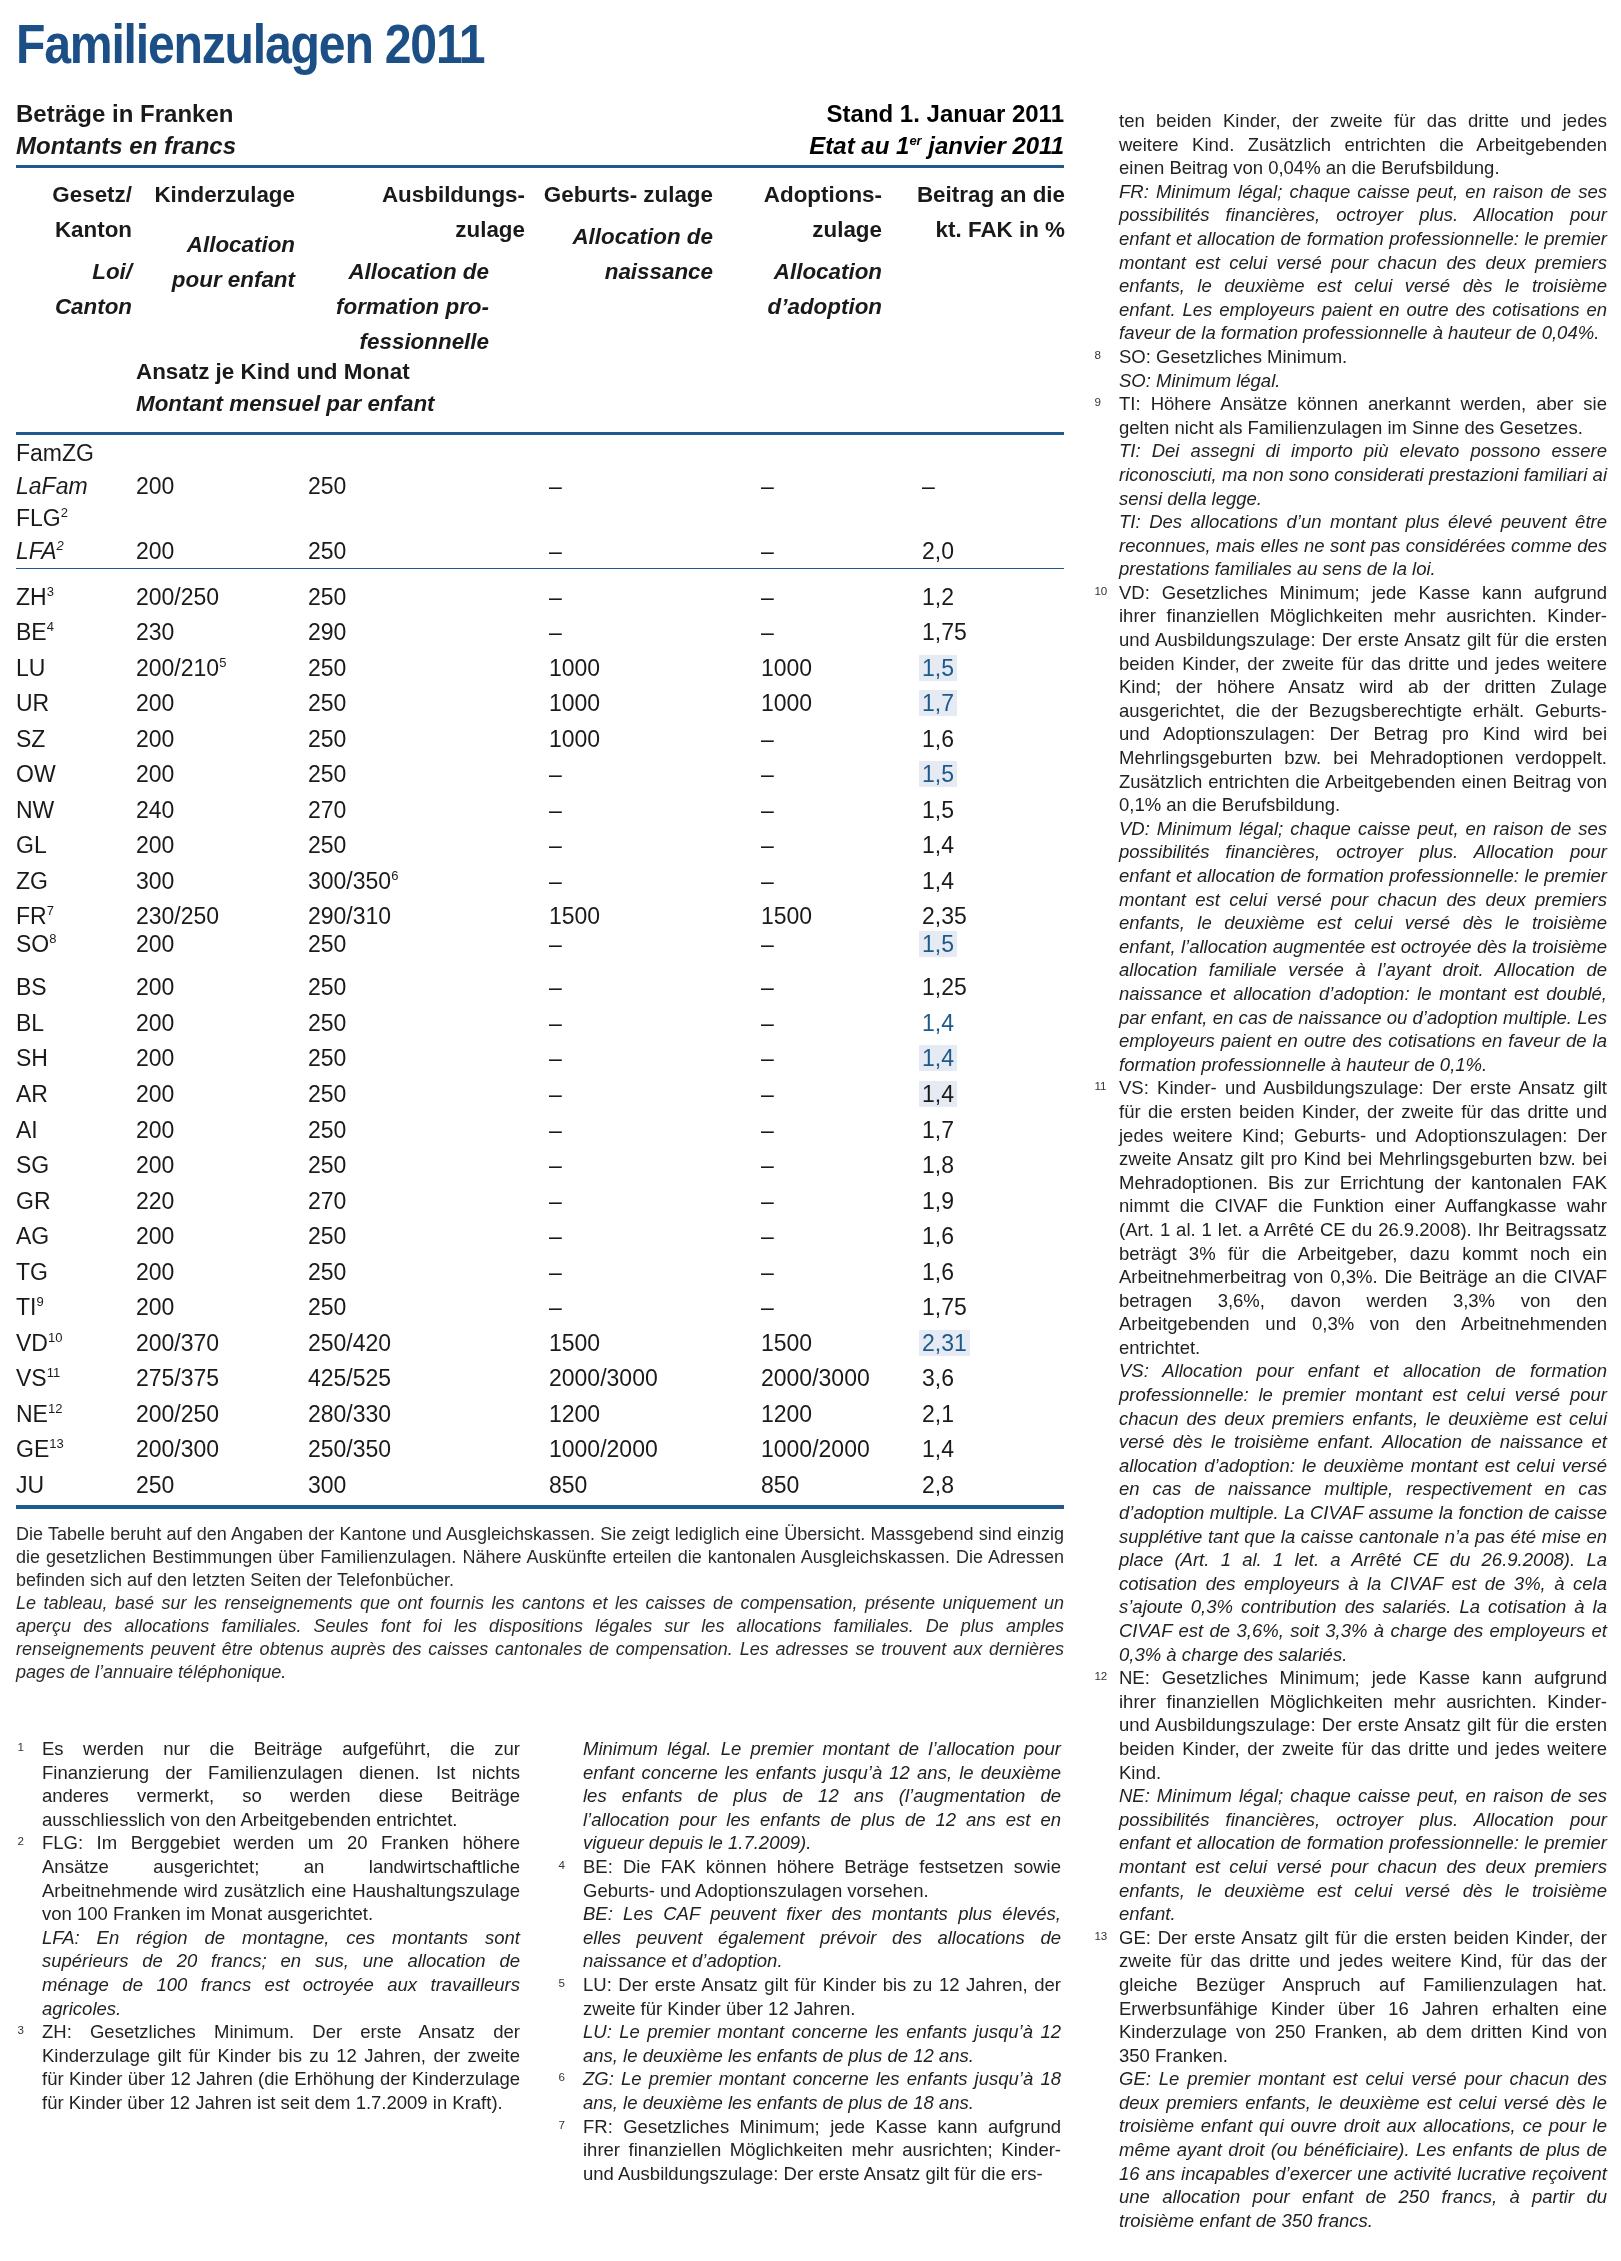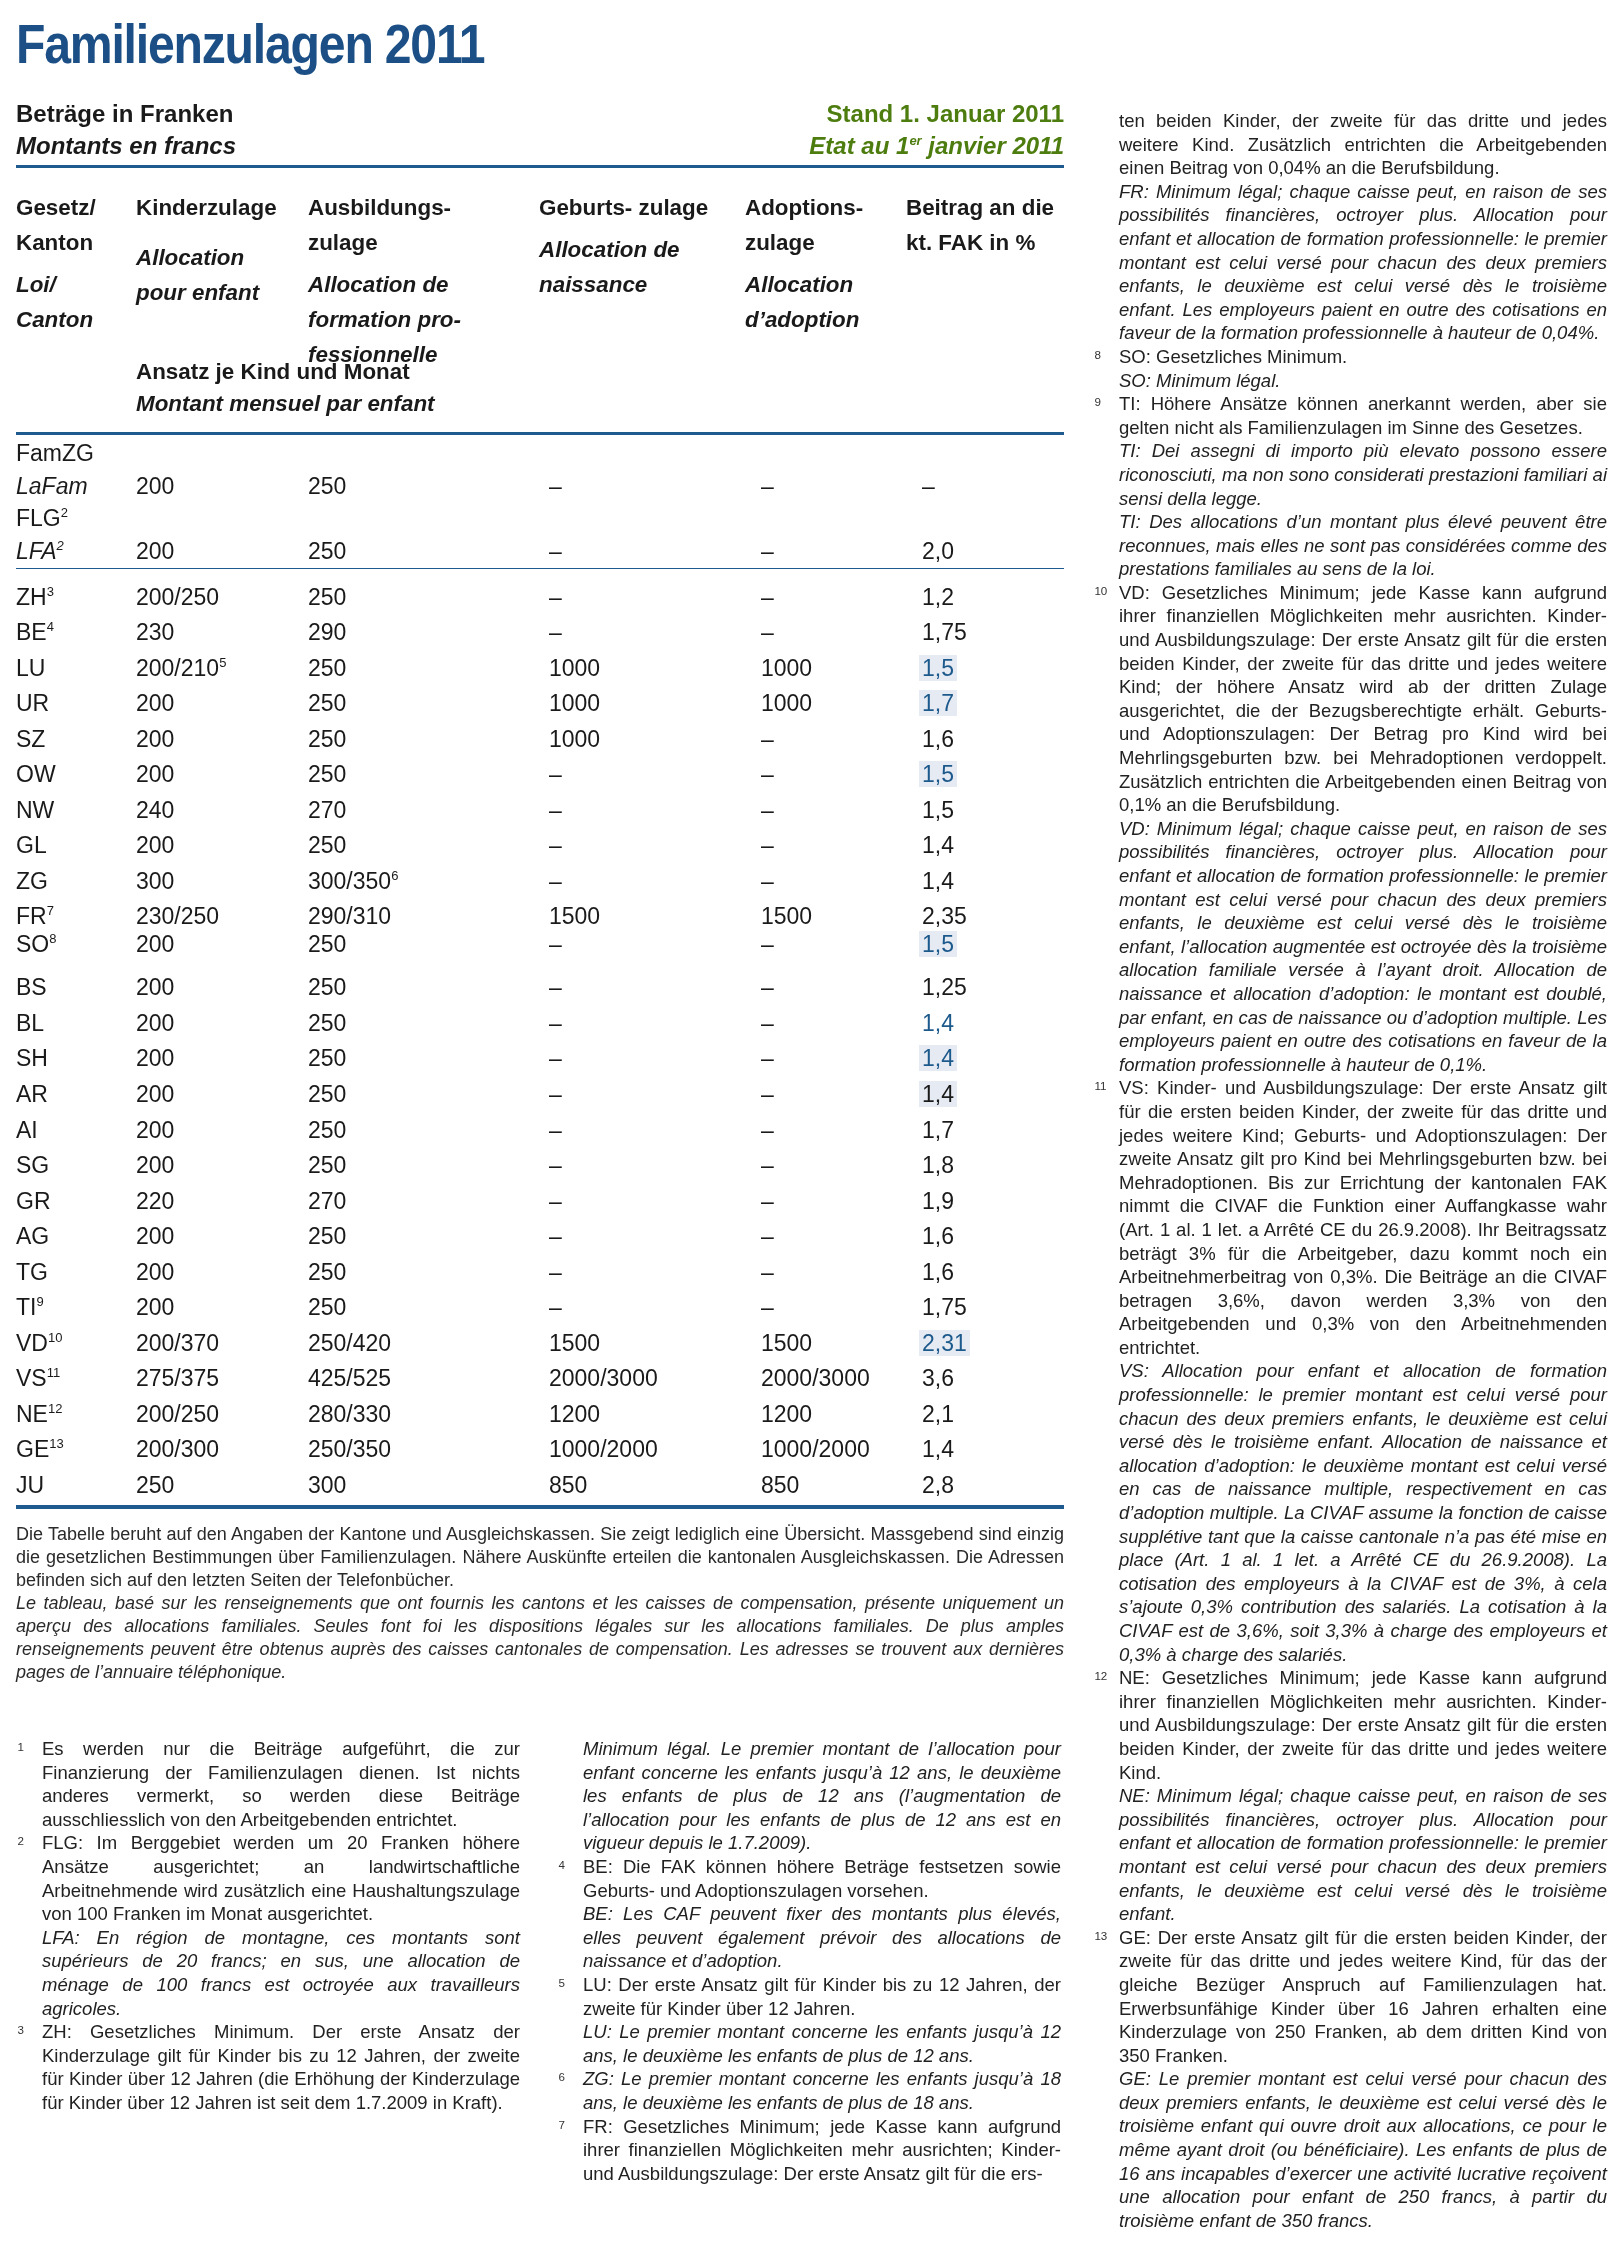--- a/index.html
+++ b/index.html
@@ -3,29 +3,29 @@
 <meta charset="utf-8">
 <style>
   html, body { margin: 0; padding: 0; background: #ffffff; }
   body { width: 1622px; height: 2261px; position: relative; overflow: hidden;
          font-family: "Liberation Sans", sans-serif; color: #1a1a1a; }
   #title { position: absolute; left: 16px; top: 16px; font-size: 56px; font-weight: bold;
            color: #1b4f85; letter-spacing: -1.4px; line-height: 1; transform: scaleX(0.86); transform-origin: left top; }
   #sub-left { position: absolute; left: 16px; top: 98px; font-size: 24px; font-weight: bold; line-height: 32px; }
   #sub-left .it { font-style: italic; }
   #sub-right { position: absolute; right: 558px; top: 98px; font-size: 24px; font-weight: bold;
-               color: #4d7c0f; text-align: right; line-height: 32px; }
+               color: #000000; text-align: right; line-height: 32px; }
   #sub-right .it { font-style: italic; }
   .rule { position: absolute; left: 16px; width: 1048px; background: #1f5a8f; }
   #rule-top { top: 432px; height: 2.9px; }
   #rule-top-b { top: 165px; height: 2.9px; }
   #rule-mid { top: 568px; height: 1.4px; }
   #rule-bottom { top: 1505px; height: 3.6px; }
 
-  .hdr { position: absolute; top: 190px; font-size: 22.4px; font-weight: bold; line-height: 35px; }
+  .hdr { position: absolute; top: 177px; font-size: 22.4px; font-weight: bold; line-height: 35px; text-align: right; }
   .hdr .fr { font-style: italic; display: block; margin-top: 7px; }
   #h-ansatz { position: absolute; left: 136px; top: 356px; font-size: 22.4px; font-weight: bold; line-height: 32px; }
   #h-ansatz .it { font-style: italic; }
 
   .row { position: absolute; left: 16px; width: 1048px; height: 35px; font-size: 23px; line-height: 35px; }
   .cell { position: absolute; top: 0; white-space: nowrap; }
   .c0 { left: 0; } .c1 { left: 120px; } .c2 { left: 292px; } .c3 { left: 533px; }
   .c4 { left: 745px; } .c5 { left: 906px; }
   .it { font-style: italic; }
   sup { font-size: 13px; line-height: 0; vertical-align: super; }

